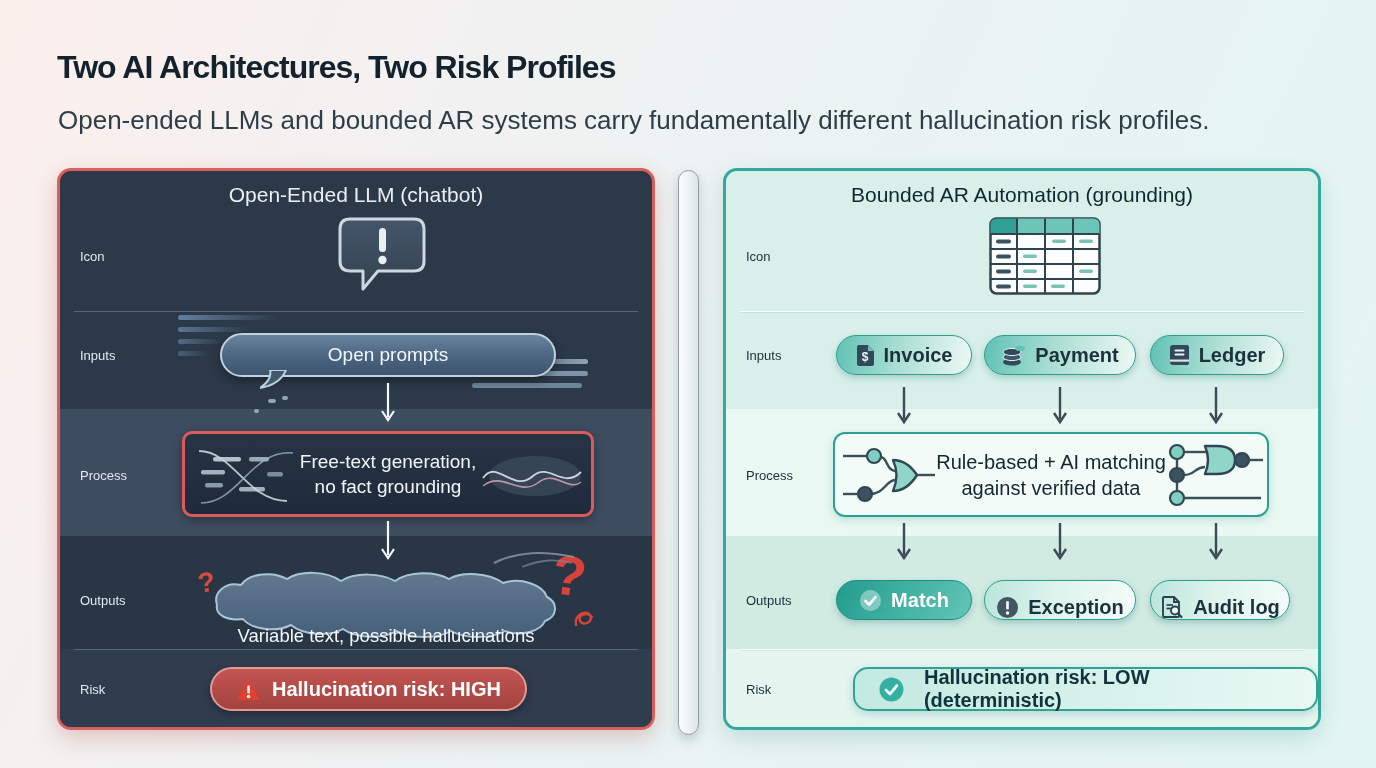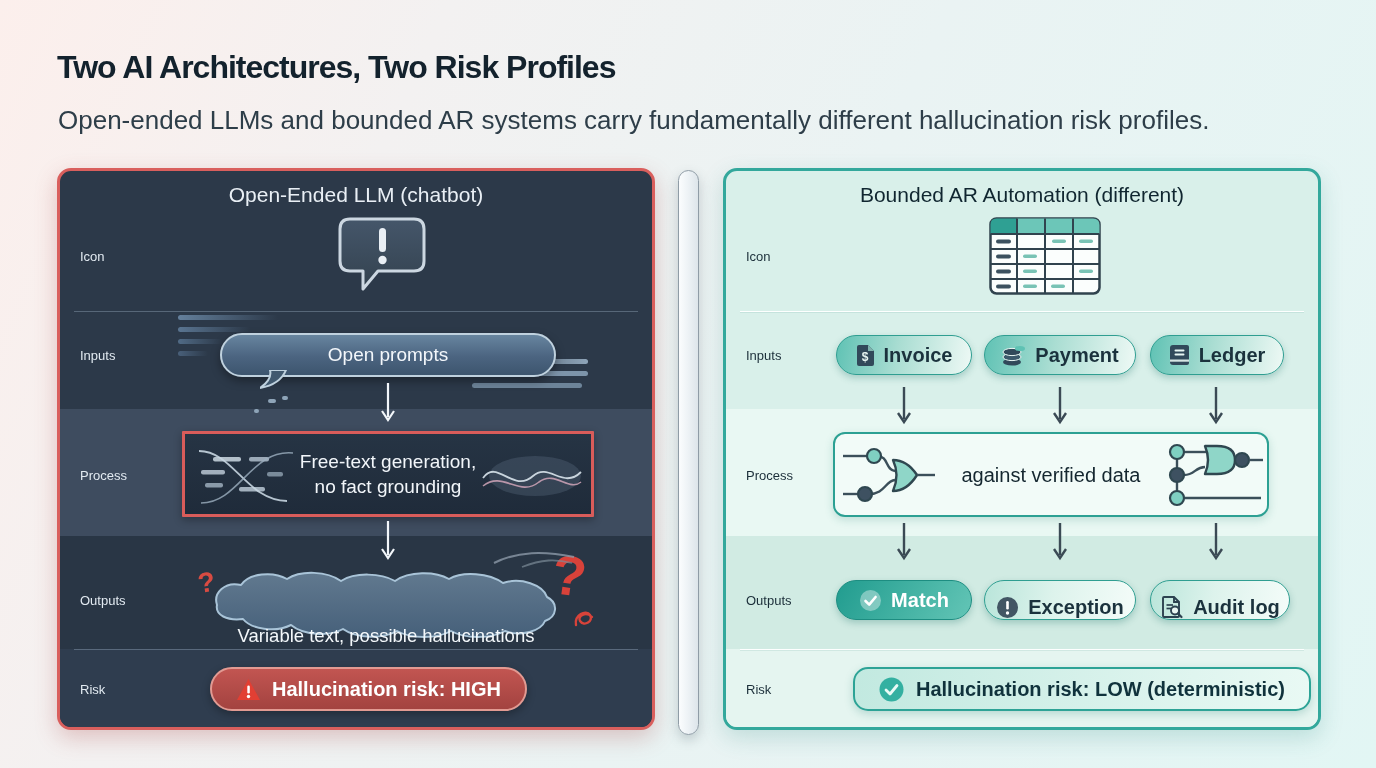--- a/index.html
+++ b/index.html
@@ -66,21 +66,21 @@
     border-radius:22px; background:linear-gradient(180deg,#67859f 0%,#4b6480 55%,#3d556e 100%);
     border:2px solid #bfd1de; box-shadow:0 4px 10px rgba(0,0,0,.35);
     display:flex; align-items:center; justify-content:center;
     font-size:19px; color:#f3f7fb;
   }
   .bubble-tail{ position:absolute; left:38px; bottom:-15px; }
   .tail-dots{ position:absolute; left:208px; top:228px; }
   .tail-dots span{ position:absolute; background:#8ea4b8; border-radius:2px; display:block; }
   .process-box-left{
     position:absolute; left:122px; top:260px; width:412px; height:86px;
-    border-radius:1px; background:linear-gradient(180deg,#263444 0%,#1f2b3a 100%);
+    border-radius:10px; background:linear-gradient(180deg,#263444 0%,#1f2b3a 100%);
     border:3px solid #d95c5a; box-shadow:0 3px 9px rgba(0,0,0,.3);
     display:flex; align-items:center; justify-content:center; text-align:center;
   }
   .process-box-left .txt{ font-size:19px; line-height:25px; color:#f2f6fa; }
   .deco-left{ position:absolute; left:10px; top:7px; }
   .deco-right{ position:absolute; right:6px; top:12px; }
   .blob-wrap{ position:absolute; left:143px; top:394px; width:366px; height:76px; }
   .blob-text{
     position:absolute; left:0; right:0; top:50%; transform:translateY(-50%);
     text-align:center; font-size:18.5px; color:#f4f8fb;margin-top:33px;
@@ -120,21 +120,21 @@
     position:absolute; left:107px; top:261px; width:436px; height:85px;
     border-radius:12px; background:#f2fbf8; border:2.5px solid #2ca093;
     box-shadow:0 3px 8px rgba(40,130,120,.22);
     display:flex; align-items:center; justify-content:center; text-align:center;
   }
   .process-box-right .txt{ font-size:20px; line-height:26px; color:#14262f; font-weight:500; }
   .circuit-left{ position:absolute; left:8px; top:10px; }
   .circuit-right{ position:absolute; right:4px; top:6px; }
   .risk-badge-right{
     position:absolute; left:127px; top:496px; height:44px;
-    display:inline-flex; align-items:center; gap:12px; padding:0 24px;
+    display:inline-flex; align-items:center; gap:20px; padding:0 24px;
     border-radius:15px; background:linear-gradient(90deg,#c2e9e0 0%,#e9f9f4 100%);
     border:2px solid #2da396; box-shadow:0 3px 8px rgba(40,130,120,.25);
     font-size:20px; font-weight:600; color:#10323c;
   }
 </style>
 </head>
 <body>
 
 <div class="stage">
 
@@ -263,21 +263,21 @@
 
   <div class="vdivider"></div>
 
   <section class="panel panel-right">
     <div class="row-band band-process"></div>
     <div class="row-band band-outputs"></div>
     <div class="row-band band-risk"></div>
     <div class="hdiv" style="top:140px;"></div>
     <div class="hdiv" style="top:478px;"></div>
 
-    <div class="panel-title">Bounded AR Automation (different)</div>
+    <div class="panel-title">Bounded AR Automation (grounding)</div>
 
     <div class="row-label" style="top:85px;">Icon</div>
     <div class="row-label" style="top:184px;">Inputs</div>
     <div class="row-label" style="top:304px;">Process</div>
     <div class="row-label" style="top:429px;">Outputs</div>
     <div class="row-label" style="top:518px;">Risk</div>
 
     <svg class="table-icon" width="112" height="78" viewBox="0 0 112 78">
       <rect x="1.5" y="1.5" width="109" height="75" rx="6" fill="#fbfefd" stroke="#30434e" stroke-width="2.5"></rect>
       <path d="M7.5,1.5 H28 V17 H1.5 V7.5 Q1.5,1.5 7.5,1.5 Z" fill="#2fa093"></path>
@@ -347,20 +347,21 @@
         <line x1="0" y1="12" x2="26" y2="12" stroke="#3b4f5a" stroke-width="2.4"></line>
         <line x1="0" y1="50" x2="18" y2="50" stroke="#3b4f5a" stroke-width="2.4"></line>
         <path d="M34,12 C46,12 42,26 52,27" fill="none" stroke="#3b4f5a" stroke-width="2.4"></path>
         <path d="M26,50 C42,50 42,37 52,36" fill="none" stroke="#3b4f5a" stroke-width="2.4"></path>
         <circle cx="31" cy="12" r="7" fill="#7fd0c2" stroke="#2f4750" stroke-width="2.2"></circle>
         <circle cx="22" cy="50" r="7" fill="#3e5161" stroke="#2f4750" stroke-width="2.2"></circle>
         <path d="M50,16 Q64,16 74,31 Q64,47 50,47 Q57,31 50,16 Z" fill="#8fd6c8" stroke="#2f4750" stroke-width="2.4" stroke-linejoin="round"></path>
         <line x1="74" y1="31" x2="92" y2="31" stroke="#3b4f5a" stroke-width="2.4"></line>
       </svg>
       <div class="txt">
+        <div>Rule-based + AI matching</div>
         <div>against verified data</div>
       </div>
       <svg class="circuit-right" width="102" height="72" viewBox="0 0 102 72">
         <line x1="16" y1="12" x2="16" y2="58" stroke="#3b4f5a" stroke-width="2.4"></line>
         <line x1="23" y1="12" x2="46" y2="12" stroke="#3b4f5a" stroke-width="2.4"></line>
         <path d="M23,35 C34,35 34,27 44,27" fill="none" stroke="#3b4f5a" stroke-width="2.4"></path>
         <line x1="23" y1="58" x2="100" y2="58" stroke="#3b4f5a" stroke-width="2.4"></line>
         <path d="M44,6 H56 Q74,6 74,20 Q74,34 56,34 H44 Q50,20 44,6 Z" fill="#8fd6c8" stroke="#2f4750" stroke-width="2.4" stroke-linejoin="round"></path>
         <circle cx="81" cy="20" r="7" fill="#3e5161" stroke="#2f4750" stroke-width="2.2"></circle>
         <line x1="88" y1="20" x2="102" y2="20" stroke="#3b4f5a" stroke-width="2.4"></line>

